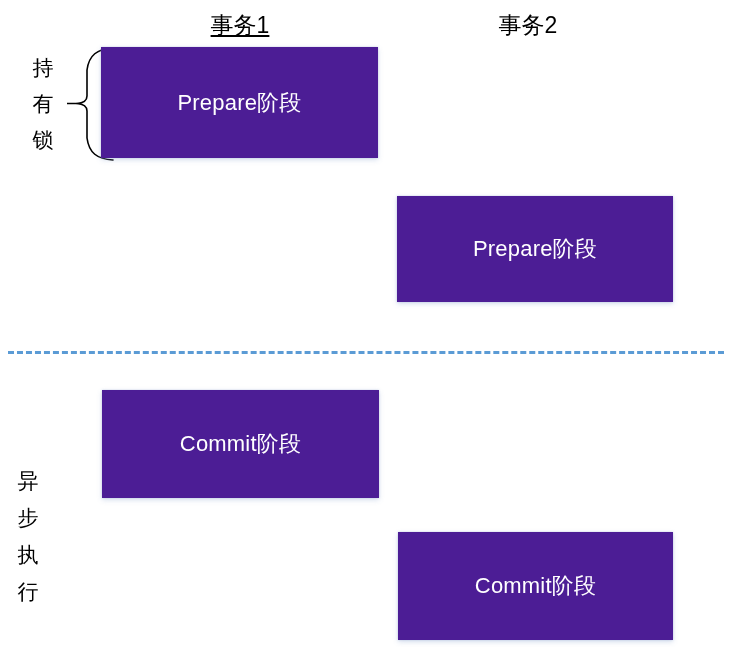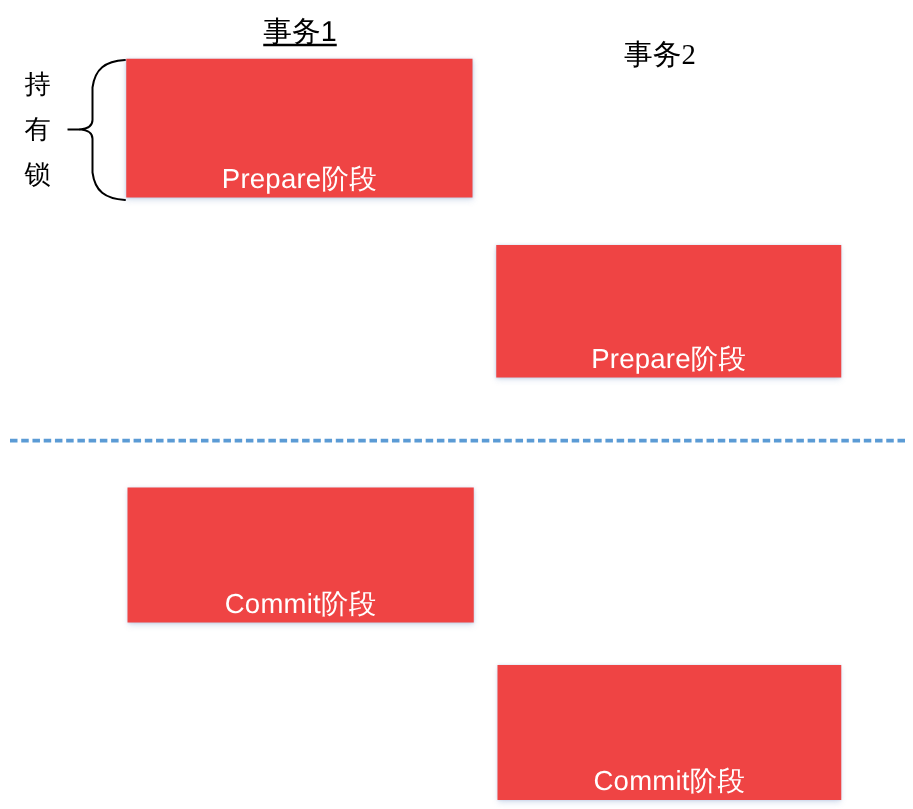--- a/index.html
+++ b/index.html
@@ -25,47 +25,47 @@
   .col-header {
     position: absolute;
     font-size: 23px;
     line-height: 1;
     color: #000000;
     white-space: nowrap;
     text-align: center;
     font-weight: 400;
   }
   #header-txn1 { left: 190px; top: 14px; width: 100px; text-decoration: underline; }
-  #header-txn2 { left: 478px; top: 32px; width: 100px; font-family: Liberation Serif, serif; }
+  #header-txn2 { left: 478px; top: 14px; width: 100px; }
 
   
   .phase-box {
     position: absolute;
-    background: #ef4444;
+    background: #4c1d95;
     color: #ffffff;
     display: flex;
-    align-items: flex-end;
+    align-items: center;
     justify-content: center;
     font-size: 22px;
     letter-spacing: 0.2px;
     box-shadow: 0 2px 5px rgba(120, 150, 200, 0.30),
                 0 0 2px rgba(150, 170, 210, 0.45);
     box-sizing: border-box;
   }
   #box-txn1-prepare { left: 101px;  top: 47px;  width: 277px; height: 111px; }
   #box-txn2-prepare { left: 397px;  top: 196px; width: 276px; height: 106px; }
   #box-txn1-commit  { left: 102px;  top: 390px; width: 277px; height: 108px; }
   #box-txn2-commit  { left: 398px;  top: 532px; width: 275px; height: 108px; }
 
   .phase-label { pointer-events: none; }
 
   
   #lock-group {
     position: absolute;
-    left: 12px;
+    left: 25px;
     top: 46px;
     width: 90px;
     height: 116px;
   }
   #lock-label {
     position: absolute;
     left: 5px;
     top: 4px;
     width: 26px;
     font-size: 21px;
@@ -127,20 +127,21 @@
   <div class="phase-box" id="box-txn1-prepare">
     <span class="phase-label">Prepare阶段</span>
   </div>
 
   <div class="phase-box" id="box-txn2-prepare">
     <span class="phase-label">Prepare阶段</span>
   </div>
 
   <div id="phase-divider"></div>
 
+  <div id="async-label">异步执行</div>
 
   <div class="phase-box" id="box-txn1-commit">
     <span class="phase-label">Commit阶段</span>
   </div>
 
   <div class="phase-box" id="box-txn2-commit">
     <span class="phase-label">Commit阶段</span>
   </div>
 
 </div>

